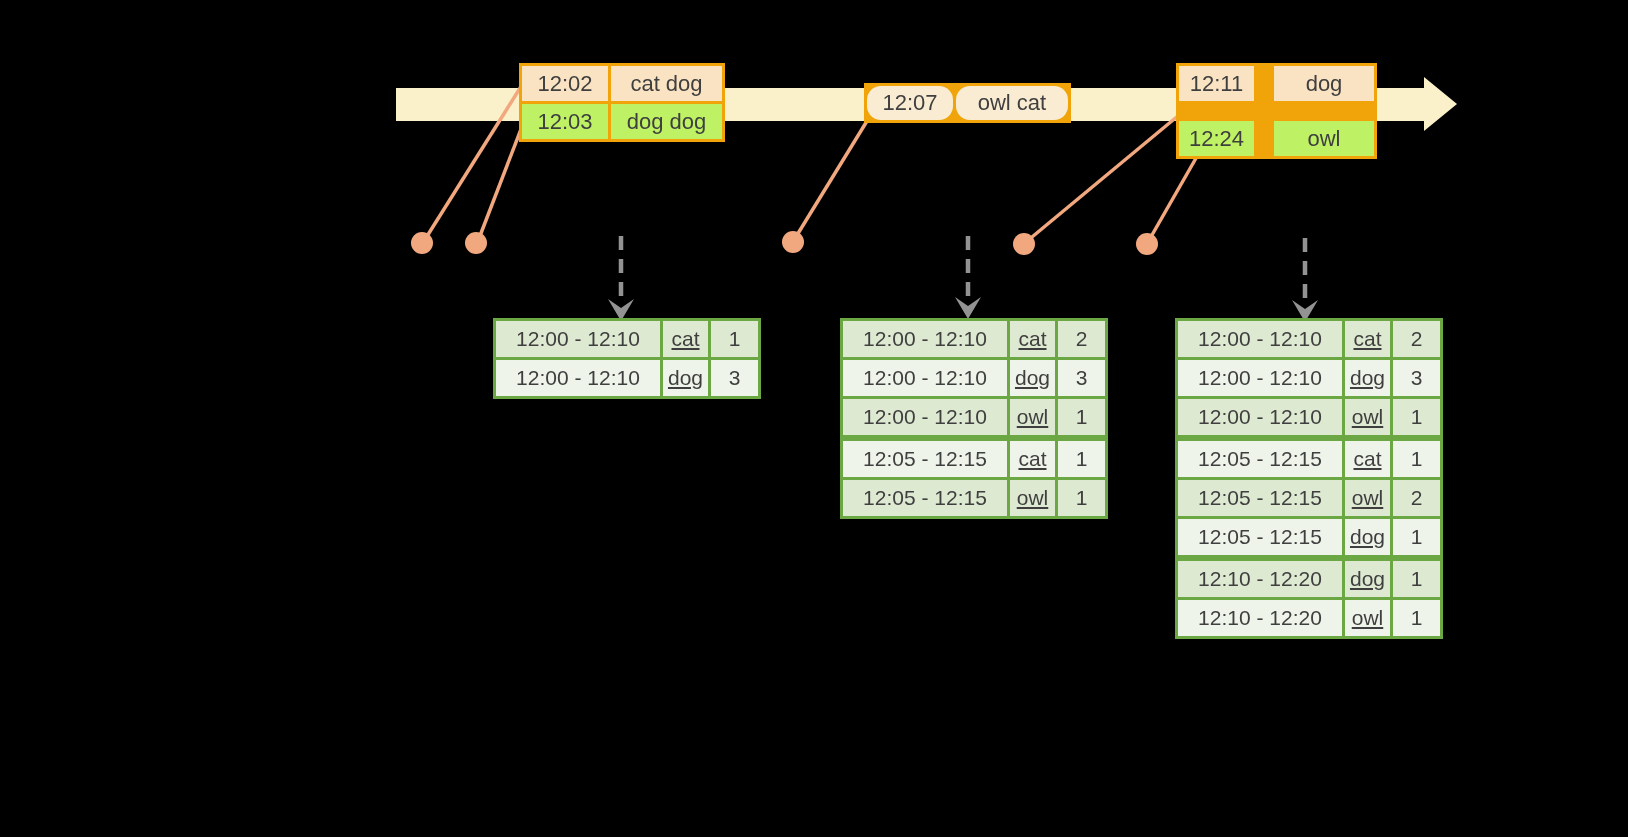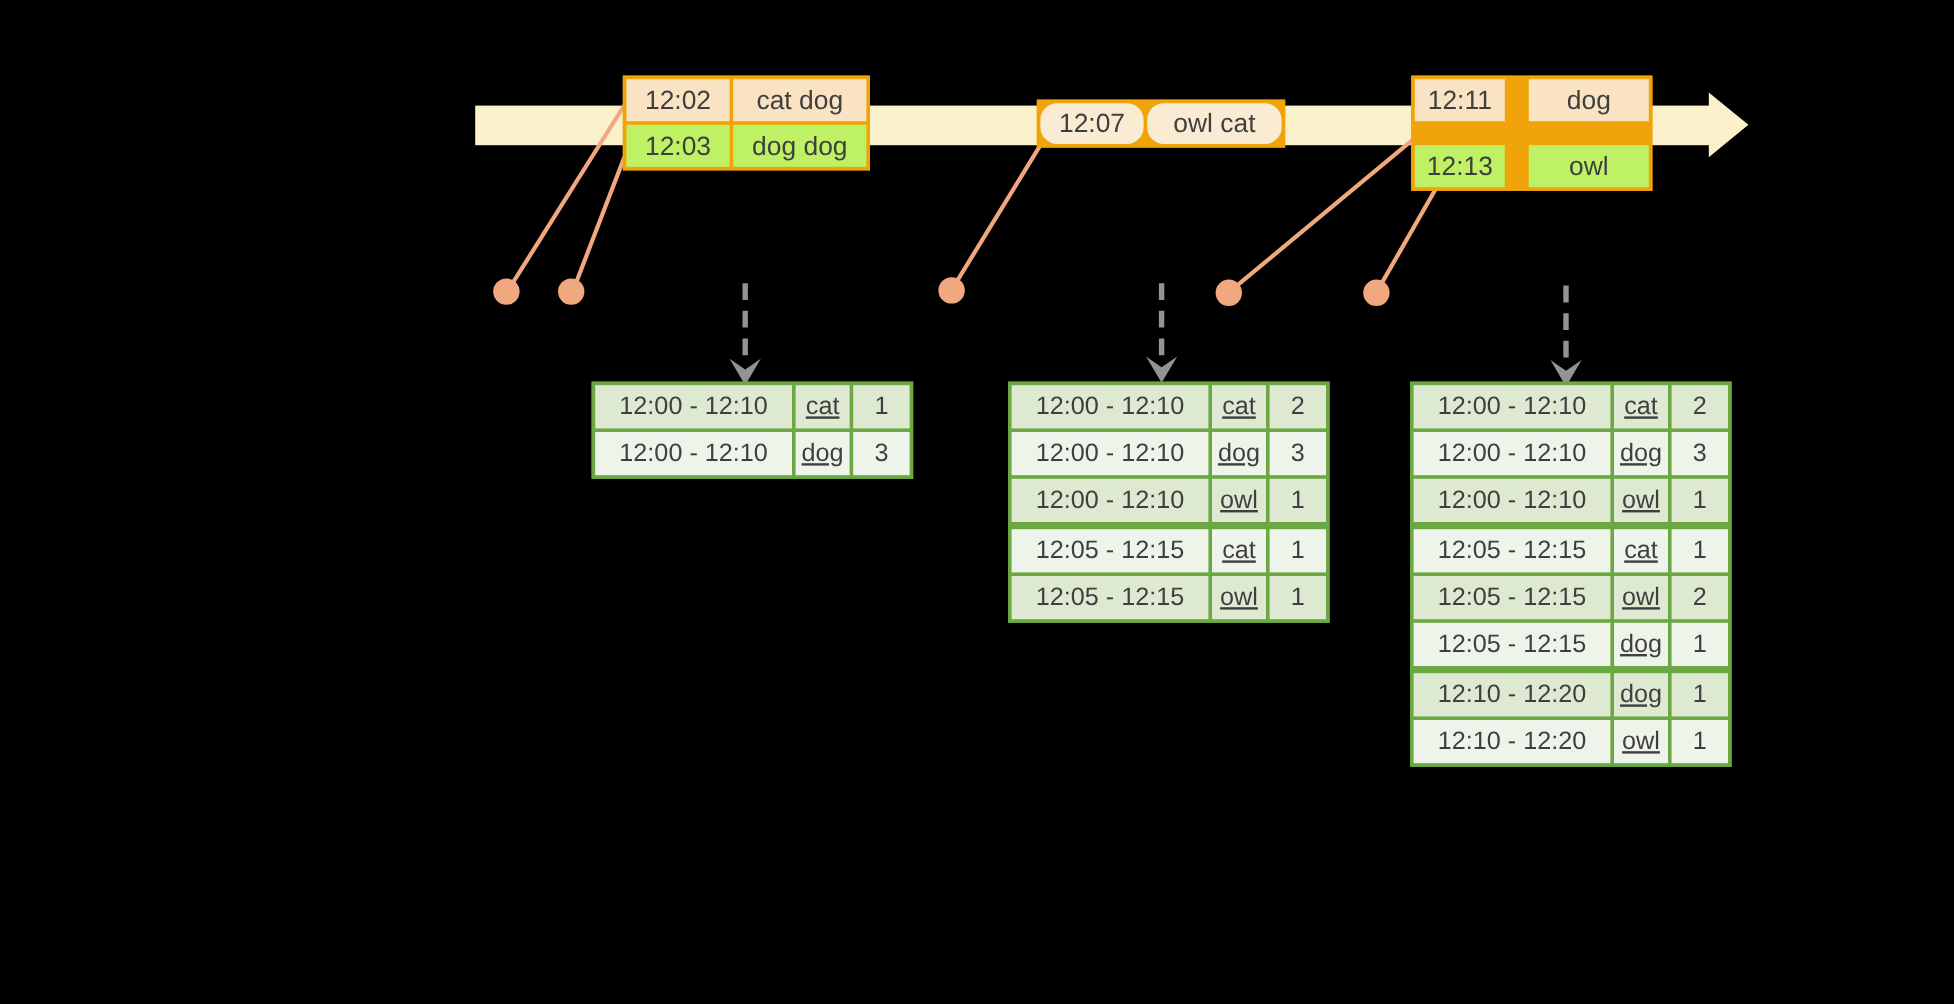--- a/index.html
+++ b/index.html
@@ -90,21 +90,21 @@
   </div>
 
   <div class="etable" id="etable2">
     <div class="cell fill-mid">12:07</div>
     <div class="cell fill-mid">owl cat</div>
   </div>
 
   <div class="etable" id="etable3">
     <div class="cell fill-peach">12:11</div>
     <div class="cell fill-peach">dog</div>
-    <div class="cell fill-cream">12:13</div>
+    <div class="cell fill-cream">12:24</div>
     <div class="cell fill-cream">owl</div>
   </div>
 
   <div class="gtable" id="gtable1">
     <div class="grow">
       <div class="gcell c-window fill-ga">12:00 - 12:10</div>
       <div class="gcell c-word fill-ga">cat</div>
       <div class="gcell c-count fill-ga">1</div>
     </div>
     <div class="grow">

